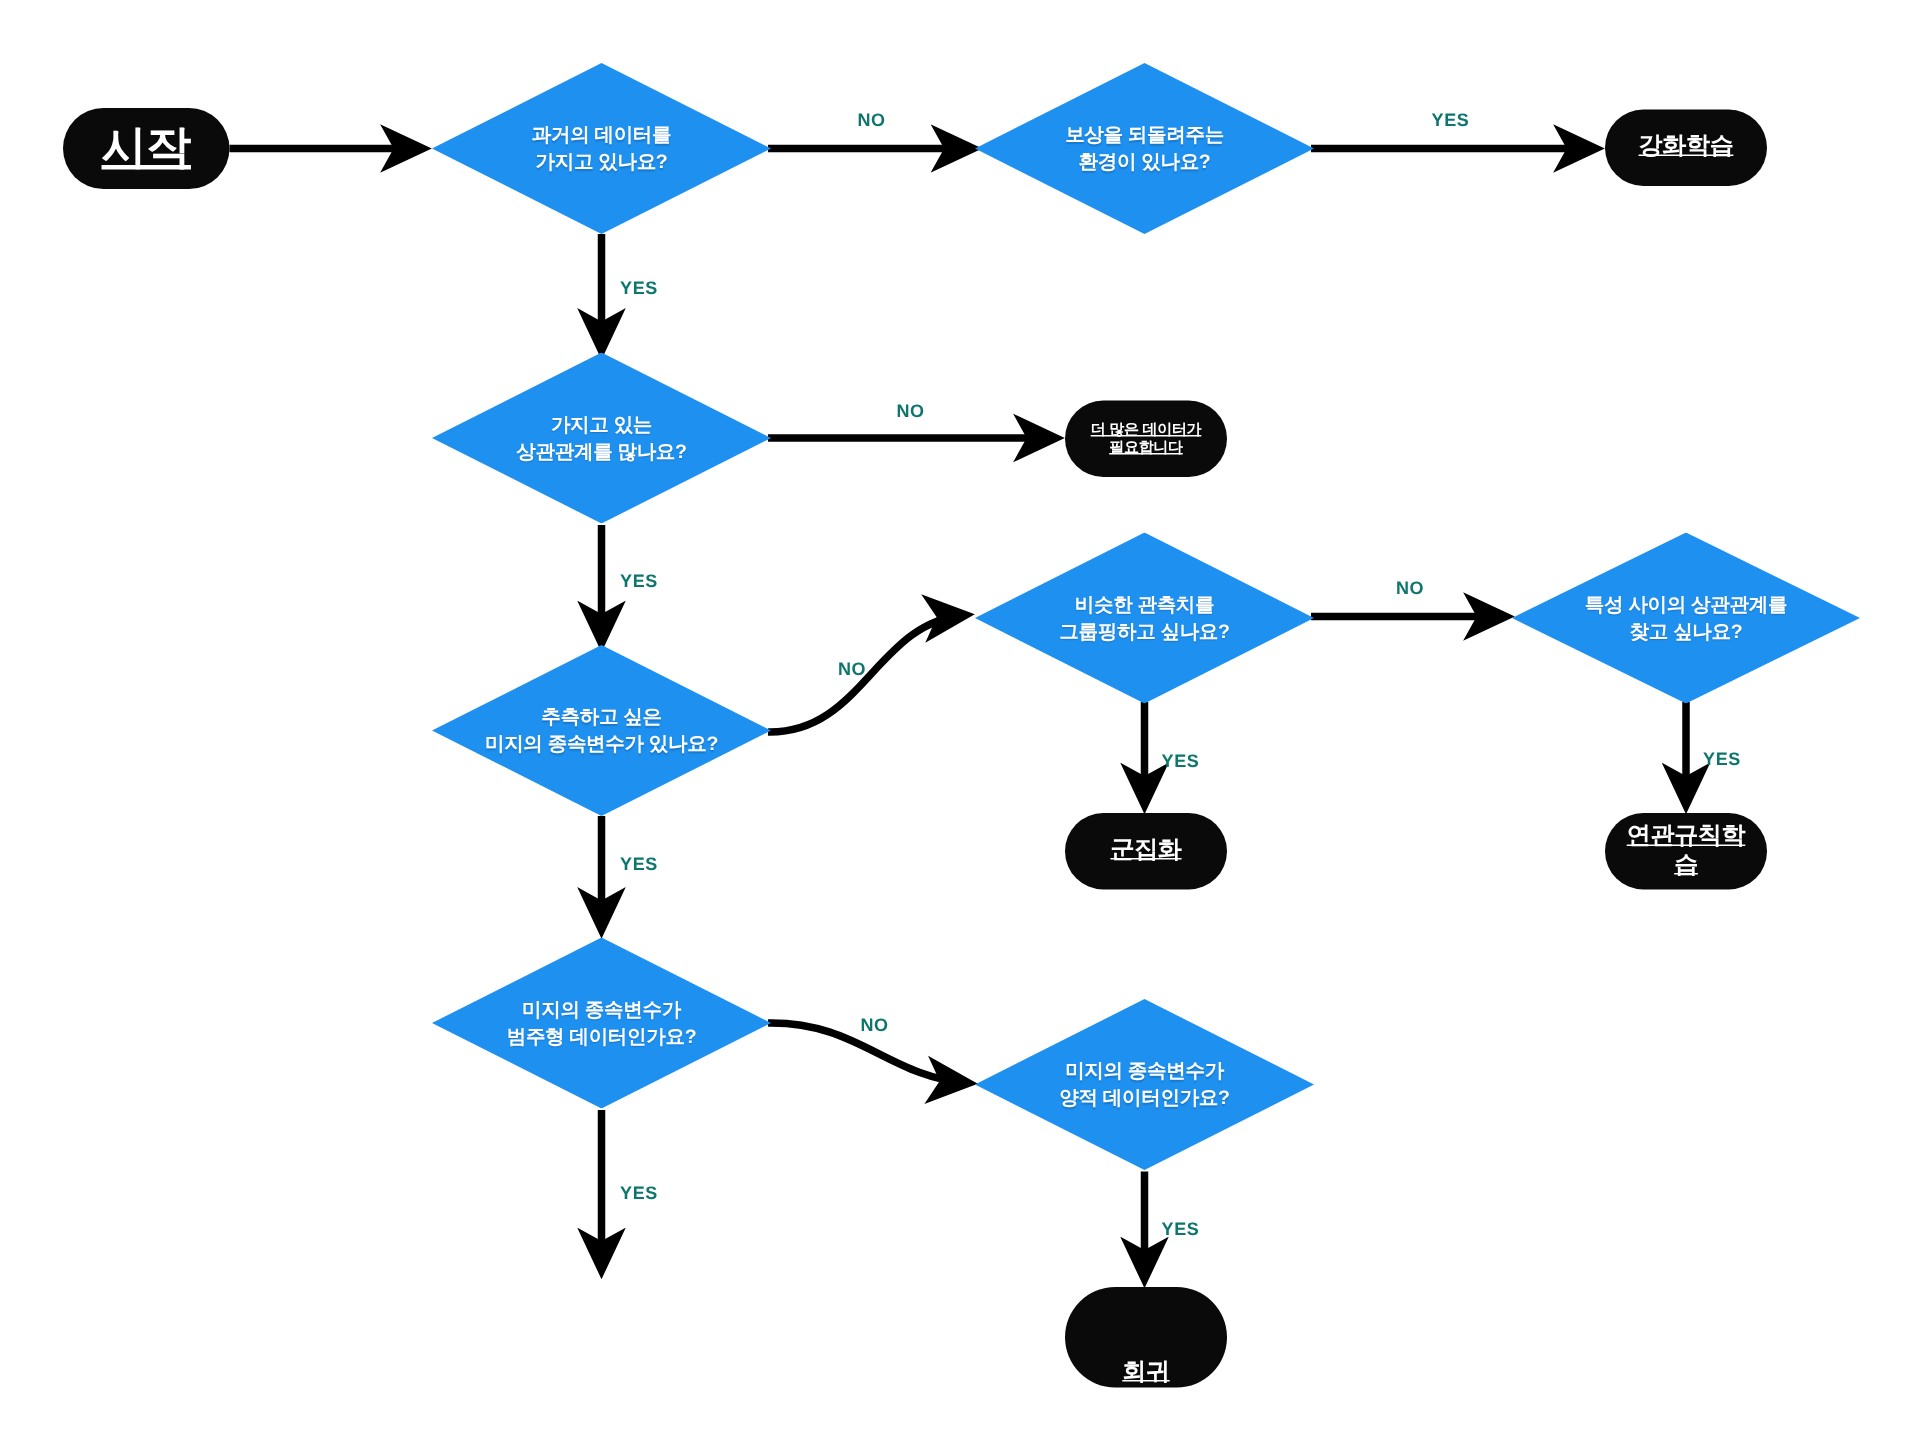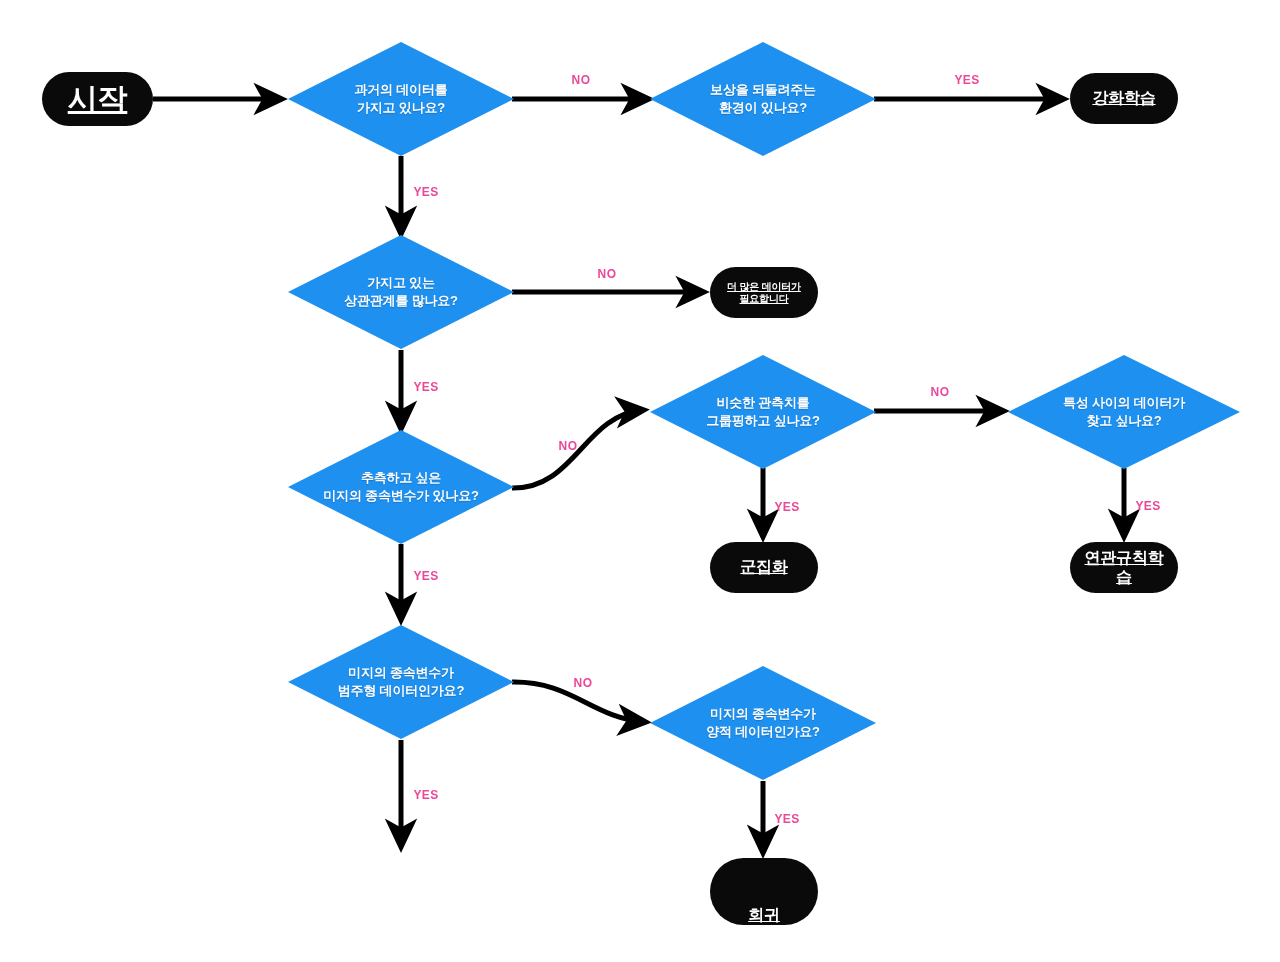--- a/index.html
+++ b/index.html
@@ -75,21 +75,21 @@
     font-weight: bold;
     font-size: 13px;
     line-height: 1.35;
     white-space: pre-line;
     letter-spacing: -0.2px;
     text-shadow: 0 1px 1px rgba(0,0,0,0.18);
   }
   
   .edge-label {
     position: absolute;
-    color: #ec4899;
+    color: #0f766e;
     font-weight: bold;
     font-size: 12px;
     letter-spacing: 0.4px;
     white-space: nowrap;
     transform: translate(-50%, -50%);
   }
 </style>
 </head>
 <body>
 
@@ -163,21 +163,21 @@
   </div>
 
   <div class="node diamond" style="left:650px; top:355px; width:226px; height:114px;">
     <span class="shape"></span>
     <span class="lbl">비슷한 관측치를
 그룹핑하고 싶나요?</span>
   </div>
 
   <div class="node diamond" style="left:1008px; top:355px; width:232px; height:114px;">
     <span class="shape"></span>
-    <span class="lbl">특성 사이의 데이터가
+    <span class="lbl">특성 사이의 상관관계를
 찾고 싶나요?</span>
   </div>
 
   <div class="node diamond" style="left:288px; top:625px; width:226px; height:114px;">
     <span class="shape"></span>
     <span class="lbl">미지의 종속변수가
 범주형 데이터인가요?</span>
   </div>
 
   <div class="node diamond" style="left:650px; top:666px; width:226px; height:114px;">

